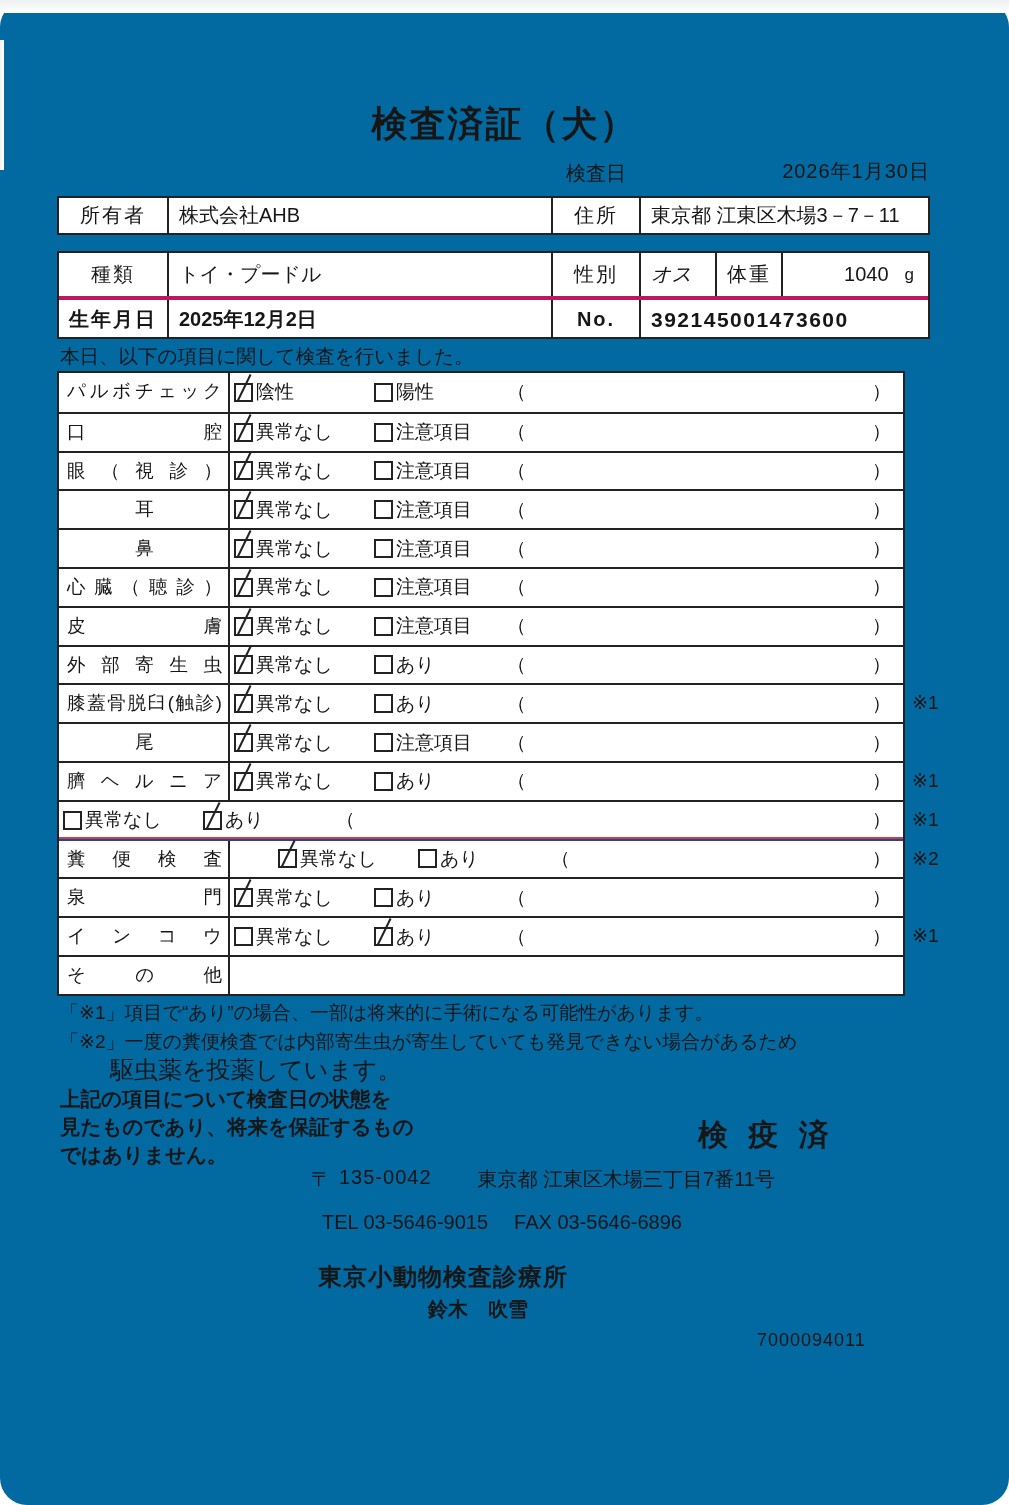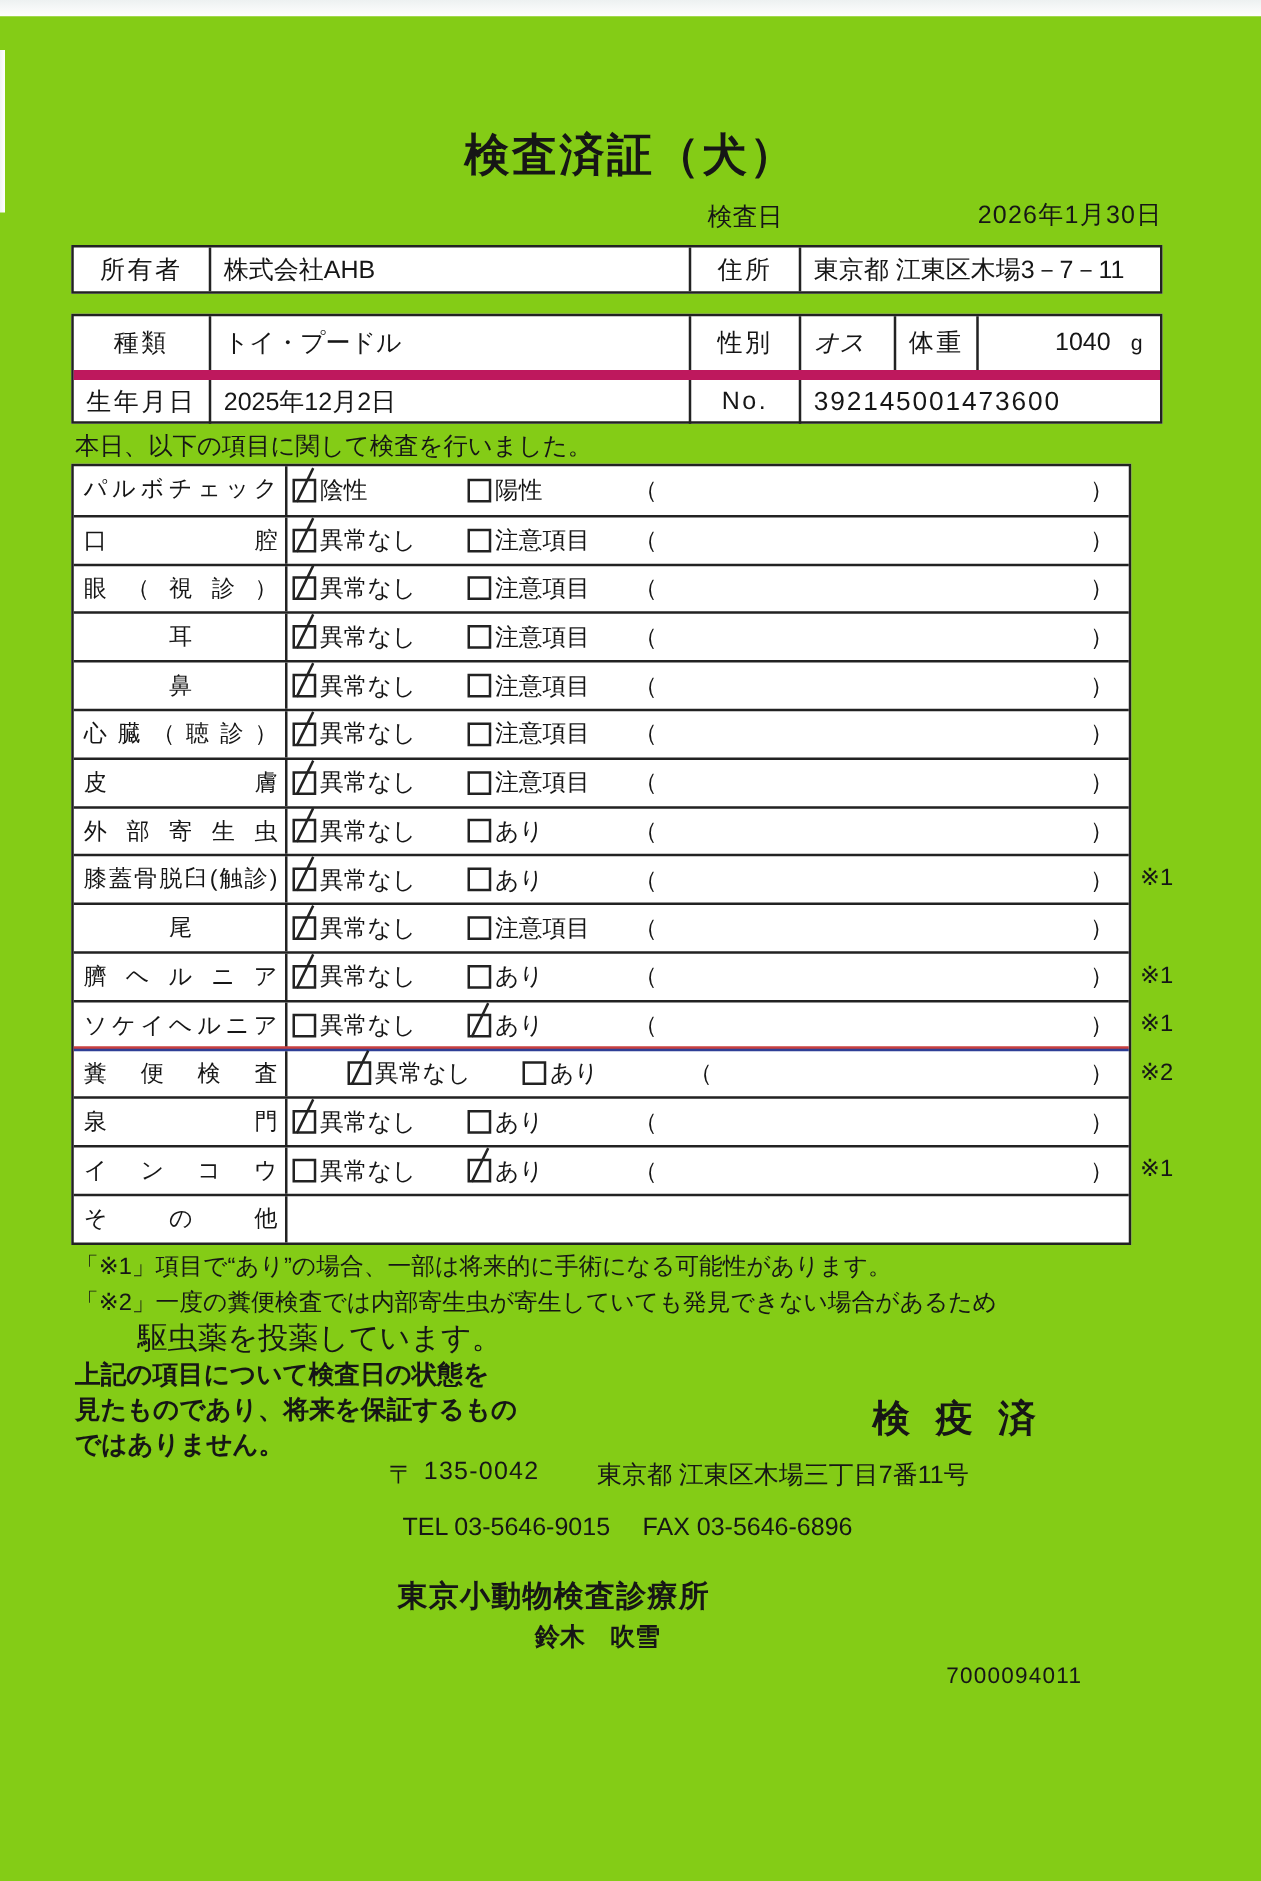--- a/index.html
+++ b/index.html
@@ -1,35 +1,35 @@
 <!DOCTYPE html>
 <html><head>
 <meta charset="utf-8">
 <style>
   html,body{margin:0;padding:0;background:#ffffff;}
   body{width:1009px;height:1505px;position:relative;overflow:hidden;
        font-family:"Liberation Sans","DejaVu Sans",sans-serif;color:#161616;}
-  .page{position:absolute;inset:0;background:#84cc16;}
+  .page{position:absolute;inset:0;background:#0369a1;border-radius:27px;}
   .scan-edge-top{position:absolute;top:0;left:0;right:0;height:13px;
        background:linear-gradient(#edf1f1,#ffffff);}
   .scan-edge-left{position:absolute;top:40px;left:0;width:4px;height:130px;
        background:linear-gradient(90deg,#f0f3f3,#ffffff);}
 
   .title{position:absolute;top:100px;left:0;width:1009px;text-align:center;
        font-size:36px;font-weight:700;letter-spacing:2px;}
 
   .insp-label{position:absolute;top:160px;left:566px;font-size:20px;}
   .insp-date{position:absolute;top:158px;left:580px;width:350px;text-align:right;
        font-size:20px;letter-spacing:1px;}
 
   
   .htable{position:absolute;left:57px;width:873px;border:2.5px solid #222;
        box-sizing:border-box;background:#fff;}
   .trow{display:flex;box-sizing:border-box;}
-  .trow + .trow{border-top:8px solid #be185d;}
+  .trow + .trow{border-top:4px solid #be185d;font-weight:bold;}
   .cell{box-sizing:border-box;display:flex;align-items:center;font-size:20px;
        padding:0 10px;overflow:hidden;white-space:nowrap;}
   .cell + .cell{border-left:2px solid #222;}
   .cell.hd{justify-content:center;letter-spacing:2px;}
   #owner-table{top:196px;height:39px;}
   #owner-table .trow{height:100%;}
   #info-table{top:251px;height:88px;}
   #info-table .trow{height:43px;}
   .w-lab{width:108px;flex:none;}
   .w-val1{width:384px;flex:none;}
@@ -294,21 +294,20 @@
           <span class="opt opt2">
             <span class="cb"></span>
             <span>あり</span>
           </span>
           <span class="paren-open">（</span>
           <span class="paren-close">）</span>
         </div>
         <span class="row-note">※1</span>
       </div>
       <div class="exam-row">
-        <div class="row-label">ソケイヘルニア</div>
         <div class="opts">
           <span class="opt opt1">
             <span class="cb"></span>
             <span>異常なし</span>
           </span>
           <span class="opt opt2">
             <span class="cb checked"></span>
             <span>あり</span>
           </span>
           <span class="paren-open">（</span>

